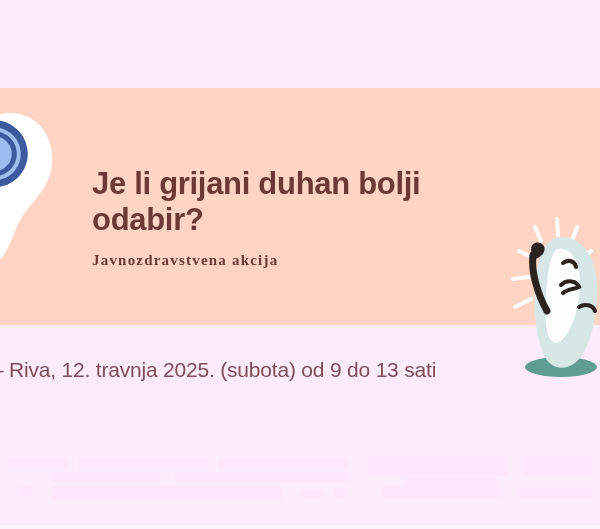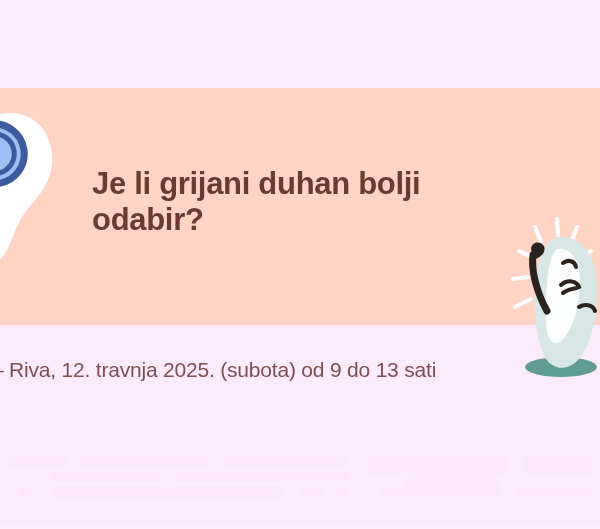--- a/index.html
+++ b/index.html
@@ -166,20 +166,21 @@
           <line x1="13" y1="96" x2="33" y2="96" stroke="#3d5a9e" stroke-width="6"></line>
           <line x1="13" y1="112" x2="33" y2="112" stroke="#3d5a9e" stroke-width="6"></line>
           <path d="M16 136 C22 142 28 142 32 136" stroke="#ffffff" stroke-width="6" fill="none" stroke-linecap="round"></path>
         </g>
       </svg>
     </div>
 
     <div class="headline-block">
       <h1 class="headline">Je li grijani duhan bolji
 odabir?</h1>
+      <div class="subhead">Javnozdravstvena akcija</div>
     </div>
 
     <div class="character">
       <svg viewBox="0 0 100 175" width="100" height="175" xmlns="http://www.w3.org/2000/svg">
 
         <g stroke="#ffffff" stroke-width="4" stroke-linecap="round">
           <line x1="30" y1="12" x2="36" y2="26"></line>
           <line x1="52" y1="4" x2="53" y2="20"></line>
           <line x1="72" y1="12" x2="67" y2="26"></line>
           <line x1="14" y1="36" x2="27" y2="42"></line>

